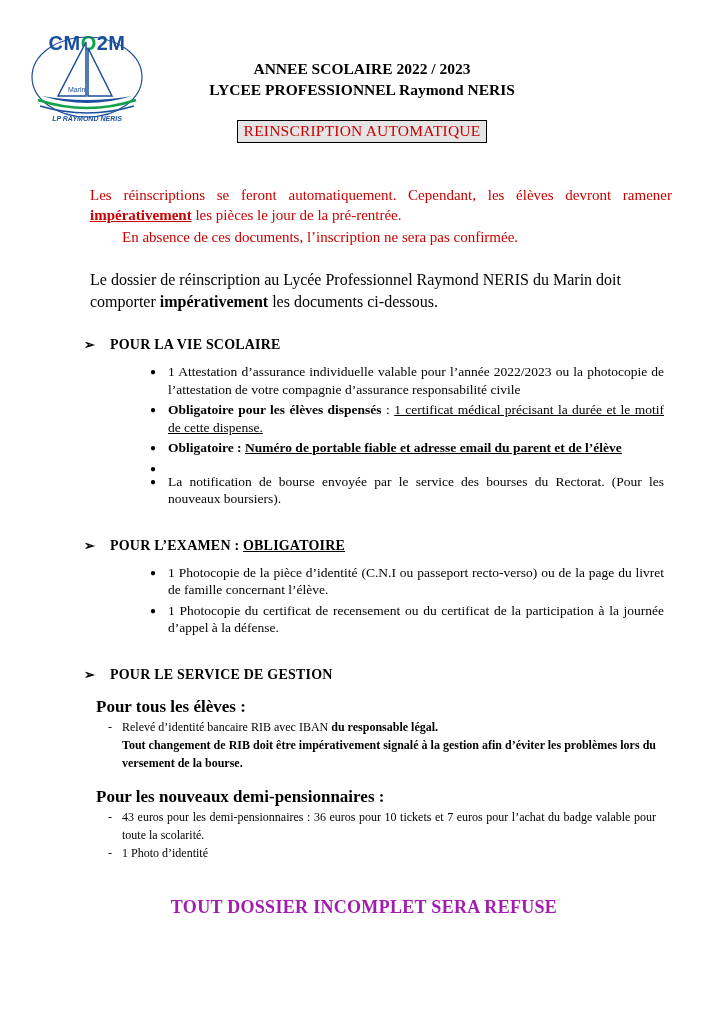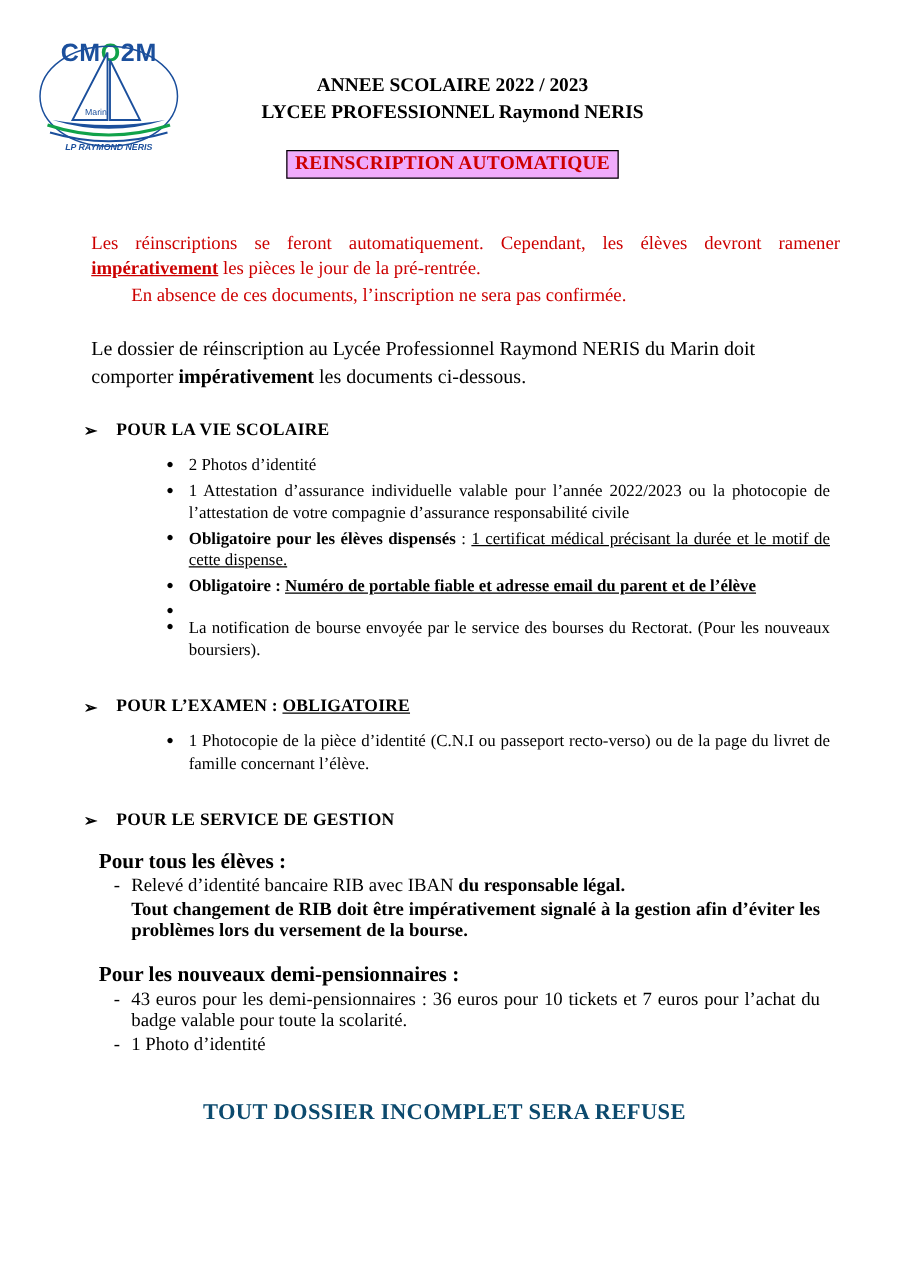--- a/index.html
+++ b/index.html
@@ -71,31 +71,31 @@
   }
   .header .line {
     font-weight: bold;
     font-size: 15.5px;
     line-height: 21px;
   }
   .title-box {
     display: inline-block;
     margin-top: 20px;
     padding: 1px 6px 2px 6px;
-    background: #f0abfc;
+    background: #e5e5e5;
     border: 1px solid #000000;
     color: #cc0000;
-    font-weight: bold;
+    font-weight: normal;
     font-size: 15.5px;
     letter-spacing: 0.2px;
   }
 
   
   .content {
-    padding: 0 34px 0 21px;
+    padding: 0 34px 0 38px;
   }
   .intro {
     margin-top: 42px;
     color: #cc0000;
     font-size: 15px;
     line-height: 20px;
     text-align: justify;
     padding: 0 18px 0 52px;
   }
   .intro .u-b {
@@ -176,39 +176,39 @@
     font-size: 17px;
     font-weight: bold;
   }
   .dash-list {
     list-style: none;
     margin: 0 0 0 0;
     padding: 0 0 0 26px;
   }
   .dash-list li {
     position: relative;
-    font-size: 15px;
+    font-size: 12px;
     line-height: 17.5px;
     margin-bottom: 1px;
     text-align: justify;
   }
   .dash-list li::before {
     content: "-";
     position: absolute;
     left: -14px;
     top: 0;
   }
   .dash-list li.cont::before { content: ""; }
   .gestion-gap { height: 14px; }
 
   
   .footer {
     margin-top: 34px;
     text-align: center;
-    color: #0c4a6e;
+    color: #a21caf;
     font-weight: bold;
     font-size: 18px;
     letter-spacing: 0.3px;
   }
 </style>
 </head>
 <body>
 
 <div class="page">
 
@@ -242,36 +242,36 @@
     <div class="para">
       <span>Le dossier de réinscription au Lycée Professionnel Raymond NERIS du Marin doit comporter </span><b>impérativement</b><span> les documents ci-dessous.</span>
     </div>
 
     <div class="section">
       <div class="section-head">
         <span class="arrow">➢</span>
         <span>POUR LA VIE SCOLAIRE</span>
       </div>
       <ul class="bullets">
-        <li><span>2 Photos d’identité</span></li>
         <li><span>1 Attestation d’assurance individuelle valable pour l’année 2022/2023 ou la photocopie de l’attestation de votre compagnie d’assurance responsabilité civile</span></li>
         <li><span class="b">Obligatoire pour les élèves dispensés</span><span> : </span><span class="u">1 certificat médical précisant la durée et le motif de cette dispense.</span></li>
         <li><span class="b">Obligatoire :</span><span> </span><span class="bu">Numéro de portable fiable et adresse email du parent et de l’élève</span></li>
         <li class="nomark spacer-li"></li>
         <li><span>La notification de bourse envoyée par le service des bourses du Rectorat. (Pour les nouveaux boursiers).</span></li>
       </ul>
     </div>
 
     <div class="section" style="margin-top:30px;">
       <div class="section-head">
         <span class="arrow">➢</span>
         <span>POUR L’EXAMEN : </span><span class="uline">OBLIGATOIRE</span>
       </div>
       <ul class="bullets">
         <li><span>1 Photocopie de la pièce d’identité (C.N.I ou passeport recto-verso) ou de la page du livret de famille concernant l’élève.</span></li>
+        <li><span>1 Photocopie du certificat de recensement ou du certificat de la participation à la journée d’appel à la défense.</span></li>
       </ul>
     </div>
 
     <div class="section" style="margin-top:30px;">
       <div class="section-head">
         <span class="arrow">➢</span>
         <span>POUR LE SERVICE DE GESTION</span>
       </div>
     </div>
 

